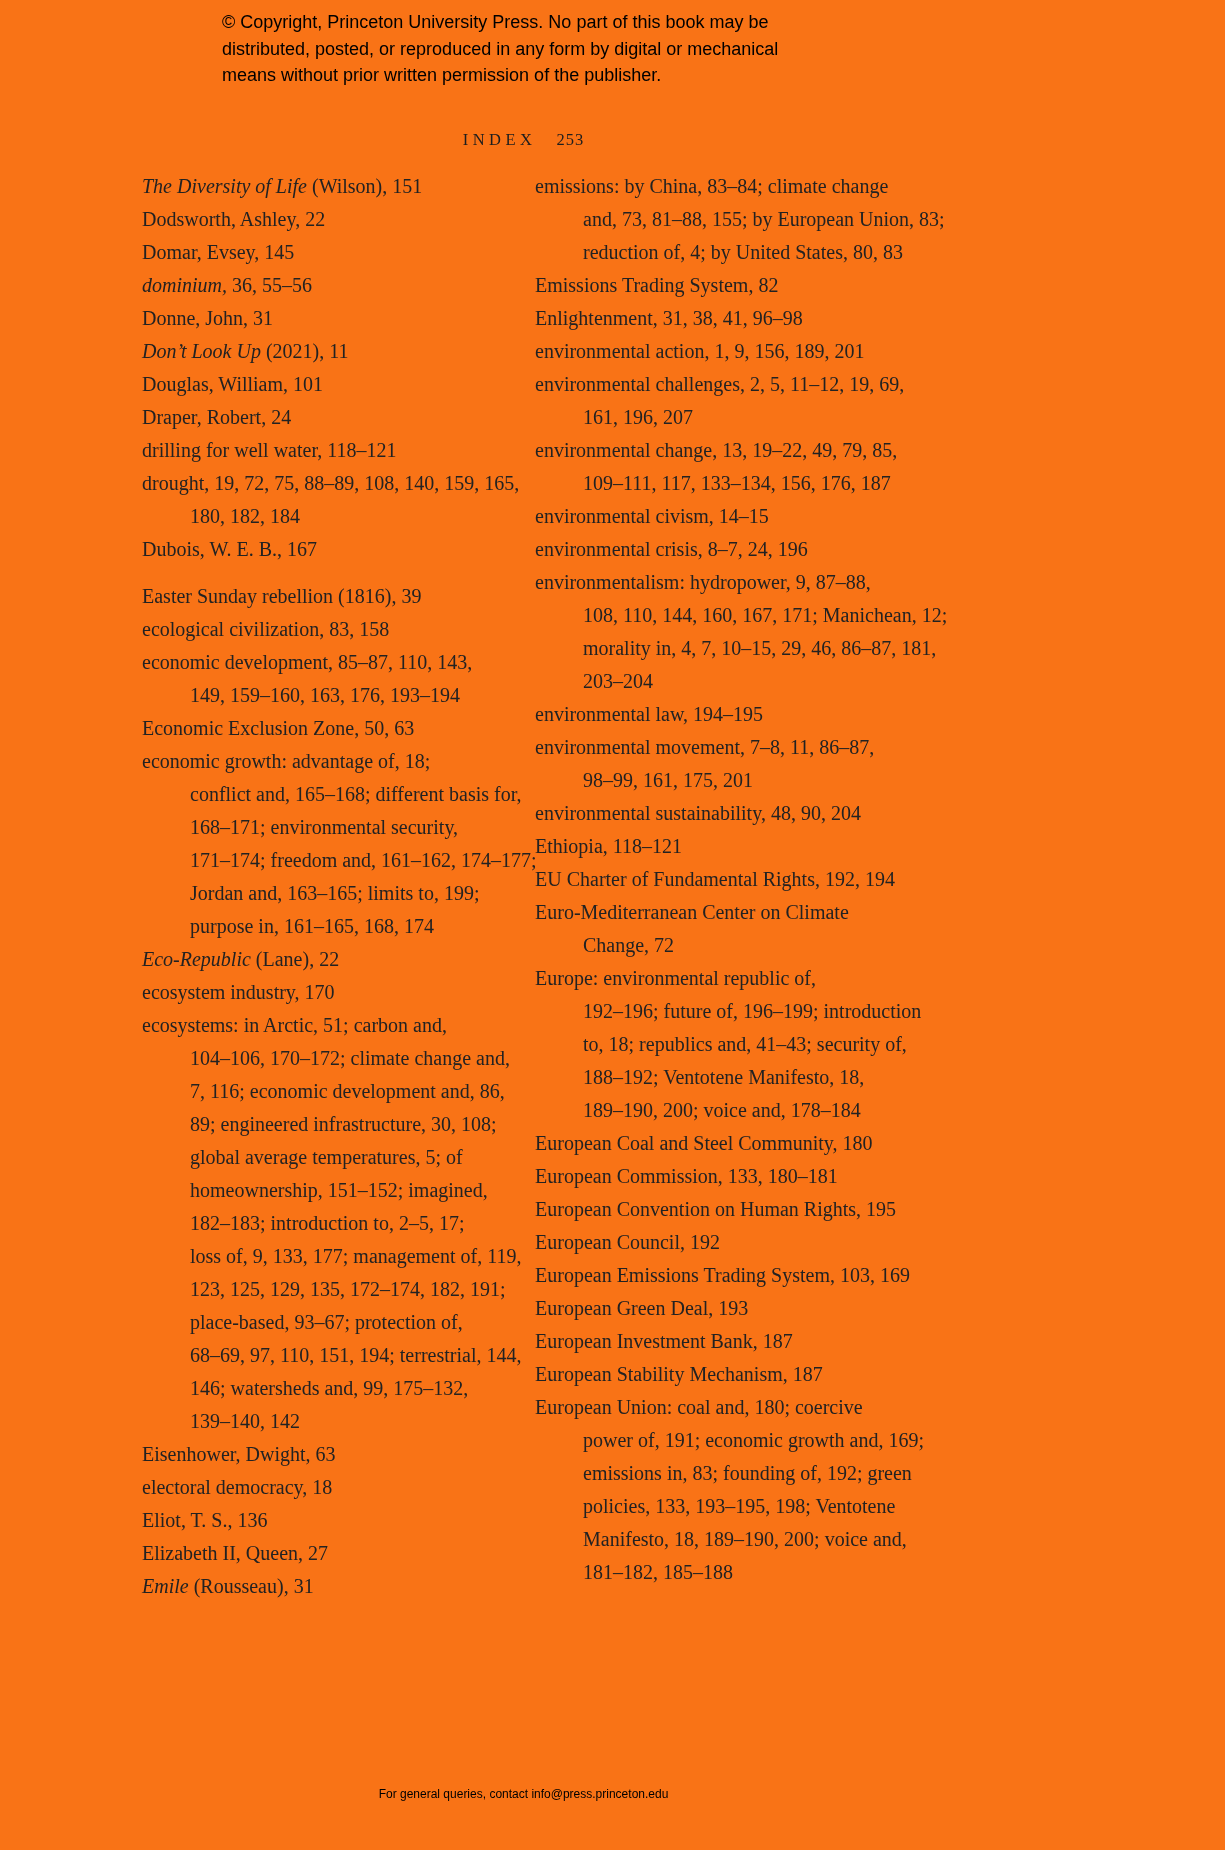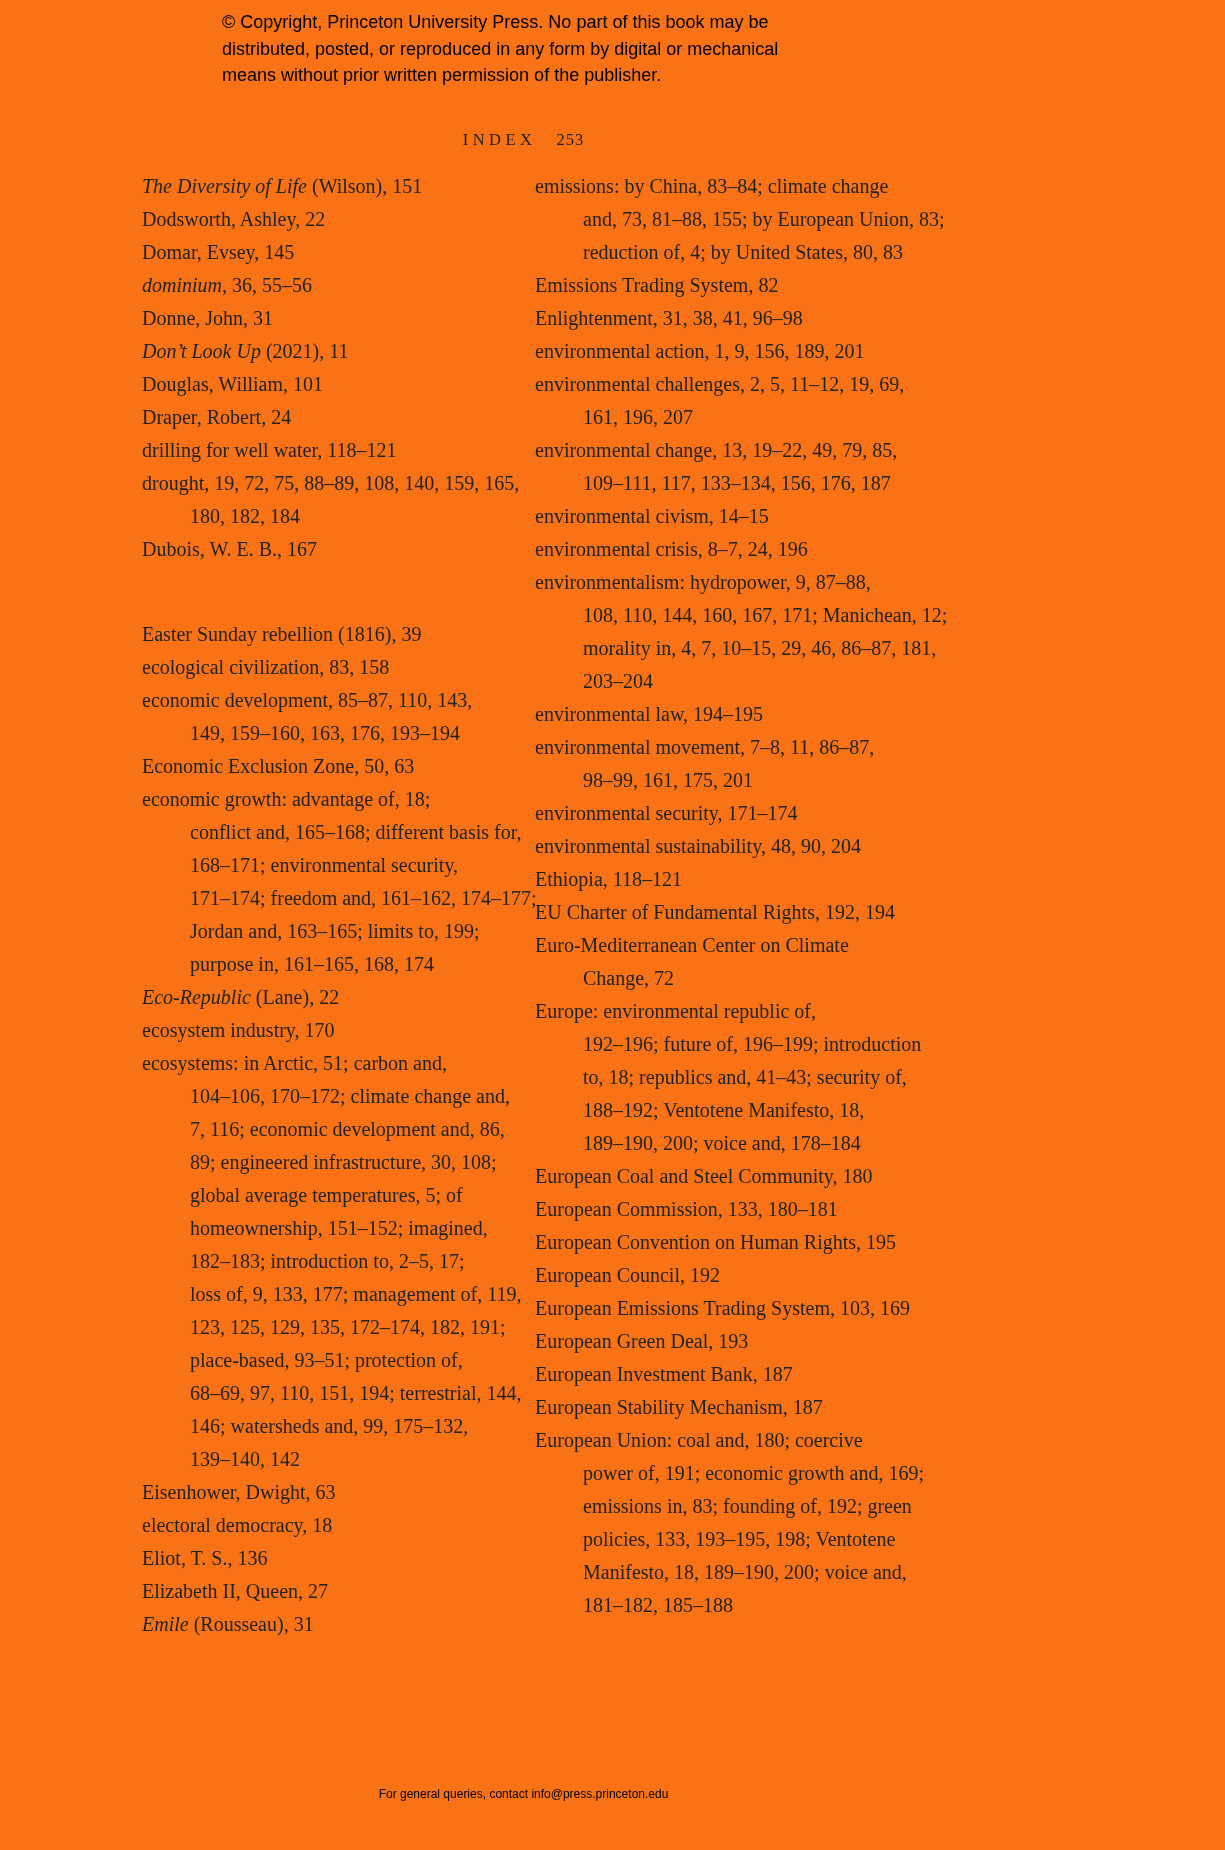--- a/index.html
+++ b/index.html
@@ -36,21 +36,21 @@
     width:770px;
     display:flex;
     gap:16px;
     font-family:"Liberation Serif",serif;
     font-size:20px;
     line-height:33px;
     color:#222;
   }
   .col{width:377px;flex:0 0 377px;}
   .entry{margin:0;}
-  .entry.gap{margin-top:52px;}
+  .entry.gap{margin-top:14px;}
   .line{white-space:nowrap;}
   .line.cont{padding-left:48px;}
   .line i{font-style:italic;}
   .footer{
     position:absolute;
     left:142px;top:1787px;
     width:763px;
     text-align:center;
     font-family:"Liberation Sans",sans-serif;
     font-size:12px;
@@ -138,21 +138,21 @@
         <div class="entry">
           <div class="line">ecosystems: in Arctic, 51; carbon and,</div>
           <div class="line cont">104–106, 170–172; climate change and,</div>
           <div class="line cont">7, 116; economic development and, 86,</div>
           <div class="line cont">89; engineered infrastructure, 30, 108;</div>
           <div class="line cont">global average temperatures, 5; of</div>
           <div class="line cont">homeownership, 151–152; imagined,</div>
           <div class="line cont">182–183; introduction to, 2–5, 17;</div>
           <div class="line cont">loss of, 9, 133, 177; management of, 119,</div>
           <div class="line cont">123, 125, 129, 135, 172–174, 182, 191;</div>
-          <div class="line cont">place-based, 93–51; protection of,</div>
+          <div class="line cont">place-based, 93–67; protection of,</div>
           <div class="line cont">68–69, 97, 110, 151, 194; terrestrial, 144,</div>
           <div class="line cont">146; watersheds and, 99, 175–132,</div>
           <div class="line cont">139–140, 142</div>
         </div>
         <div class="entry">
           <div class="line">Eisenhower, Dwight, 63</div>
         </div>
         <div class="entry">
           <div class="line">electoral democracy, 18</div>
         </div>
@@ -200,23 +200,20 @@
           <div class="line cont">108, 110, 144, 160, 167, 171; Manichean, 12;</div>
           <div class="line cont">morality in, 4, 7, 10–15, 29, 46, 86–87, 181,</div>
           <div class="line cont">203–204</div>
         </div>
         <div class="entry">
           <div class="line">environmental law, 194–195</div>
         </div>
         <div class="entry">
           <div class="line">environmental movement, 7–8, 11, 86–87,</div>
           <div class="line cont">98–99, 161, 175, 201</div>
-        </div>
-        <div class="entry">
-          <div class="line">environmental security, 171–174</div>
         </div>
         <div class="entry">
           <div class="line">environmental sustainability, 48, 90, 204</div>
         </div>
         <div class="entry">
           <div class="line">Ethiopia, 118–121</div>
         </div>
         <div class="entry">
           <div class="line">EU Charter of Fundamental Rights, 192, 194</div>
         </div>

